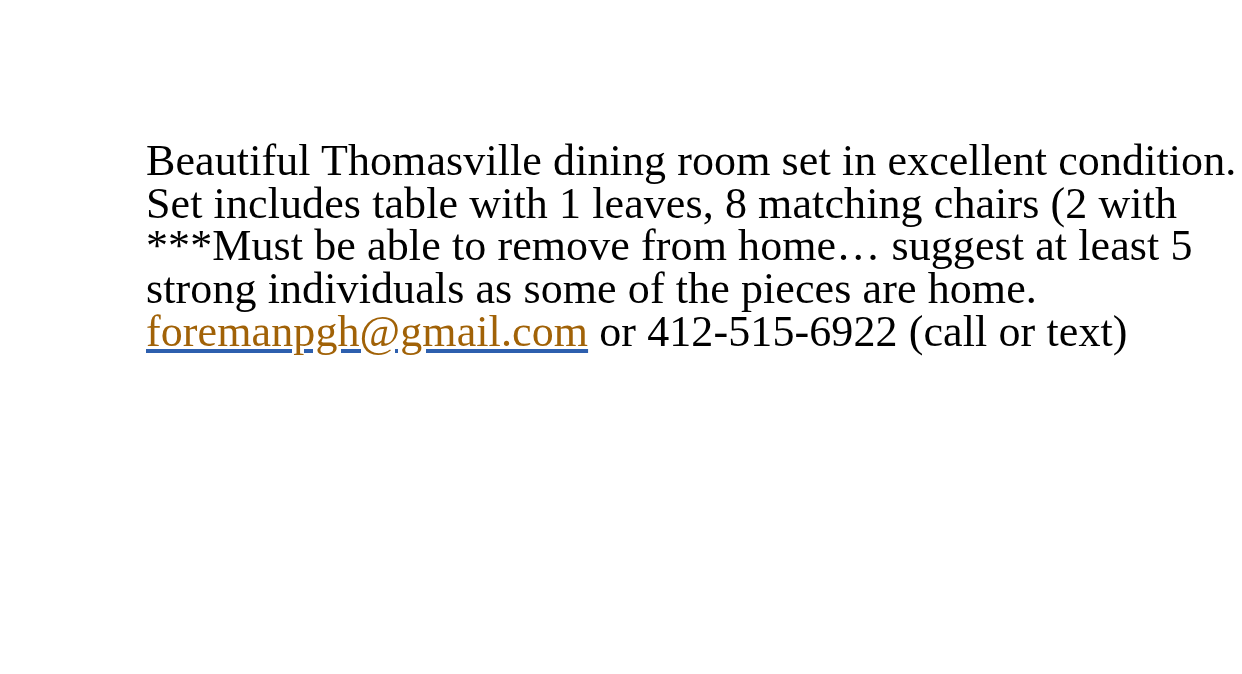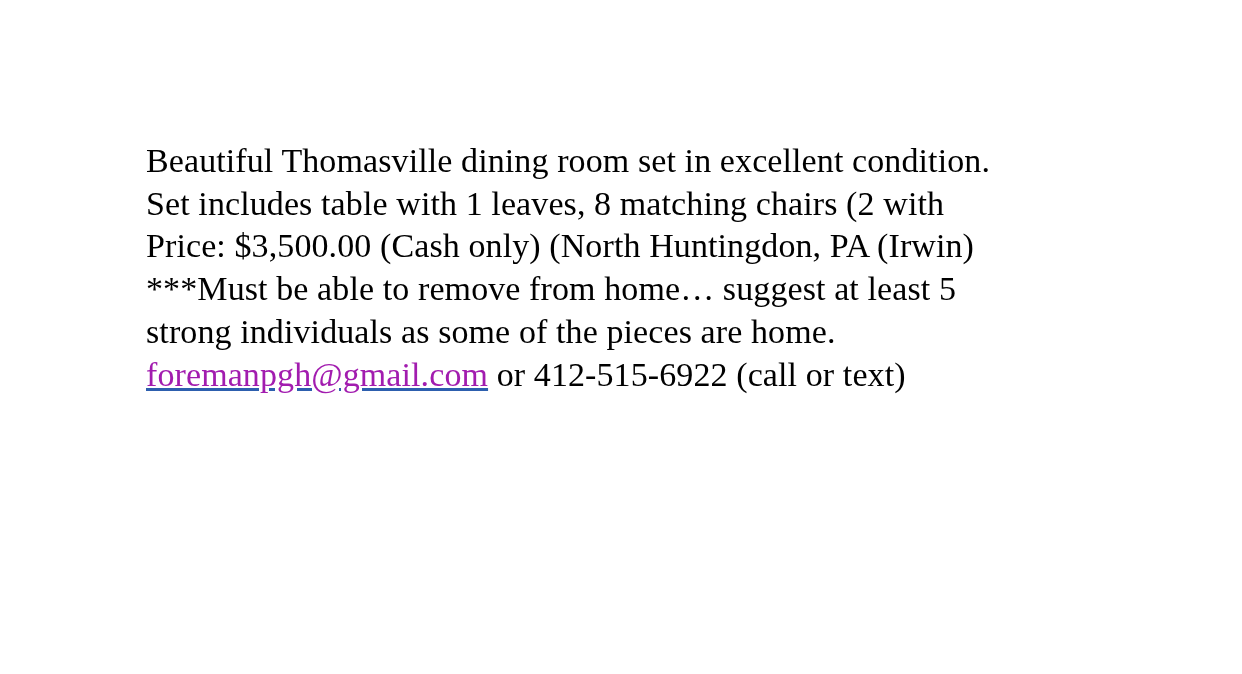--- a/index.html
+++ b/index.html
@@ -13,37 +13,36 @@
     overflow: hidden;
     position: relative;
     font-family: "Liberation Serif", "DejaVu Serif", serif;
   }
   .text-block {
     position: absolute;
     left: 146px;
     top: 140px;
     width: 940px;
     color: #000000;
-    font-size: 34px;
+    font-size: 44px;
     line-height: 42.7px;
     letter-spacing: 0.1px;
   }
   .line {
     white-space: nowrap;
   }
   .email-link {
-    color: #a21caf;
+    color: #a16207;
     text-decoration: underline;
     text-decoration-color: #2d5fae;
     cursor: pointer;
   }
 </style>
 </head>
 <body>
 
 <div class="text-block">
   <div class="line">Beautiful Thomasville dining room set in excellent condition.</div>
   <div class="line">Set includes table with 1 leaves, 8 matching chairs (2 with</div>
-  <div class="line">Price: $3,500.00 (Cash only) (North Huntingdon, PA (Irwin)</div>
   <div class="line">***Must be able to remove from home… suggest at least 5</div>
   <div class="line">strong individuals as some of the pieces are home.</div>
   <div class="line"><a class="email-link" href="#">foremanpgh@gmail.com</a><span> or 412-515-6922 (call or text)</span></div>
 </div>
 
 </body></html>

